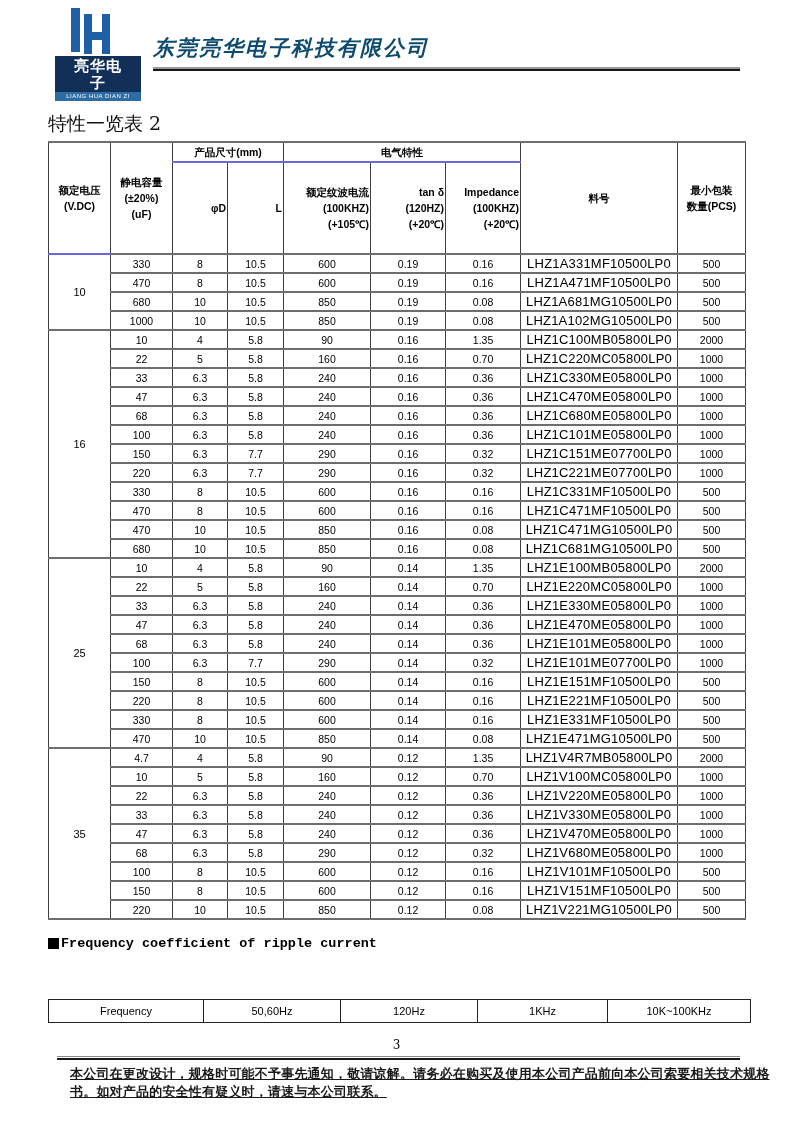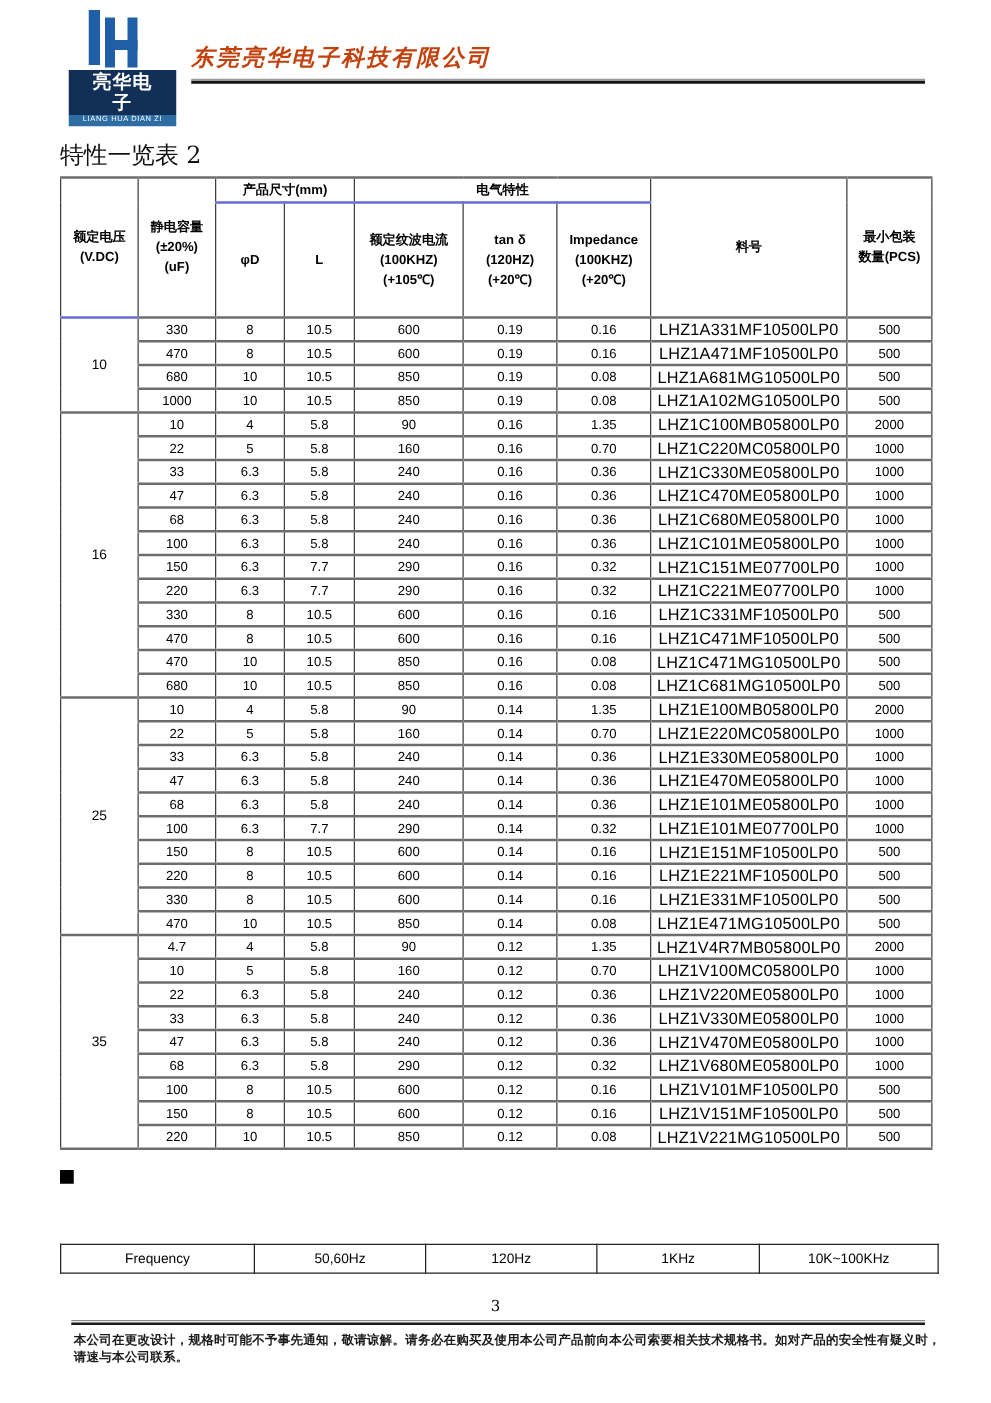--- a/index.html
+++ b/index.html
@@ -12,60 +12,60 @@
   
   .hdr { display:flex; align-items:flex-start; padding:8px 0 0 55px; }
   .logo { width:86px; flex:0 0 86px; }
   .logo-mark { height:48px; padding-left:14px; }
   .logo-cn { background:#112f57; color:#fff; font-weight:bold; font-size:15px;
              text-align:center; letter-spacing:1px; padding:1px 16px; line-height:17px; }
   .logo-py { background:#2e6da3; color:#fff; font-size:6px; text-align:center;
              letter-spacing:.5px; padding:1px 0; line-height:7px; }
   .hdr-right { flex:1; padding-top:26px; margin-left:12px; margin-right:53px; }
   .company { font-family:Liberation Mono, monospace; font-style:italic; font-weight:bold;
-             font-size:18px; color:#c2410c; letter-spacing:2px; }
+             font-size:21px; color:#0c4a6e; letter-spacing:2px; }
   .hdr-rule { margin-top:5px; height:4px;
               background:linear-gradient(to bottom, #9a9a9a 0 40%, #161616 40% 100%); }
 
   
   .page-title { margin:10px 0 4px 48px; font-family:"DejaVu Serif", serif;
                 font-size:19px; color:#111; }
 
   
   table.spec { border-collapse:collapse; margin-left:48px; width:697px;
                table-layout:fixed; font-size:10.5px; }
   table.spec th, table.spec td {
     border-left:1px solid #3f3f3f; border-right:1px solid #3f3f3f;
     border-top:2px solid #6d6d6d; border-bottom:2px solid #6d6d6d;
     text-align:center; vertical-align:middle; padding:0 1px;
   }
   table.spec thead th { font-weight:bold; font-size:10.5px; line-height:1.55; }
   table.spec thead tr.grp-row th { height:20px;text-align:center; }
-  table.spec thead tr.sub-row th { height:92px; }
+  table.spec thead tr.sub-row th { height:92px;text-align:right; }
   th.blue-under { border-bottom:2px solid #6a6ad4 !important; }
   table.spec tbody td { height:19px; }
   td.part-cell { font-size:13px; letter-spacing:.2px; }
   td.voltage-cell { font-size:11px; }
 
   
   .freq-head { margin:16px 0 10px 48px; font-family:"Liberation Mono", monospace;
                font-weight:bold; font-size:13.5px; display:flex; align-items:center; }
   .sq { width:11px; height:11px; background:#000; display:inline-block; margin-right:2px; }
   table.freq { border-collapse:collapse; margin-left:48px; width:702px;
                table-layout:fixed; font-size:11px;margin-top:48px; }
   table.freq td { border:1.5px solid #222; height:23px; text-align:center;
                   vertical-align:middle; }
 
   
   .pageno { position:absolute; top:1038px; left:0; width:100%; text-align:center;
             font-family:"DejaVu Serif", serif; font-size:12px; }
   .foot-rule { position:absolute; top:1056px; left:57px; width:683px; height:4px;
                border-top:1px solid #8a8a8a; border-bottom:2px solid #1a1a1a; }
-  .disclaimer { position:absolute; top:1065px; left:59px; width:700px;
-                font-size:10px; font-weight:bold; color:#1a1a1a; letter-spacing:.2px; }
+  .disclaimer { position:absolute; top:1065px; left:70px; width:700px;
+                font-size:13px; font-weight:bold; color:#1a1a1a; letter-spacing:.2px;text-decoration:underline; }
 </style>
 </head>
 <body>
 
 <div class="page">
 
   <div class="hdr">
     <div class="logo">
       <div class="logo-mark">
         <svg width="58" height="48" viewBox="0 0 58 48">
@@ -490,20 +490,21 @@
           <td>0.12</td>
           <td>0.08</td>
           <td class="part-cell">LHZ1V221MG10500LP0</td>
           <td>500</td>
         </tr>
       </tbody>
   </table>
 
   <div class="freq-head">
     <span class="sq"></span>
+    <span>Frequency coefficient of ripple current</span>
   </div>
   <table class="freq">
     <colgroup>
       <col style="width:155px">
         <col style="width:137px">
         <col style="width:137px">
       <col style="width:130px">
         <col style="width:143px">
     </colgroup>
     <tbody id="freq-tbody">

